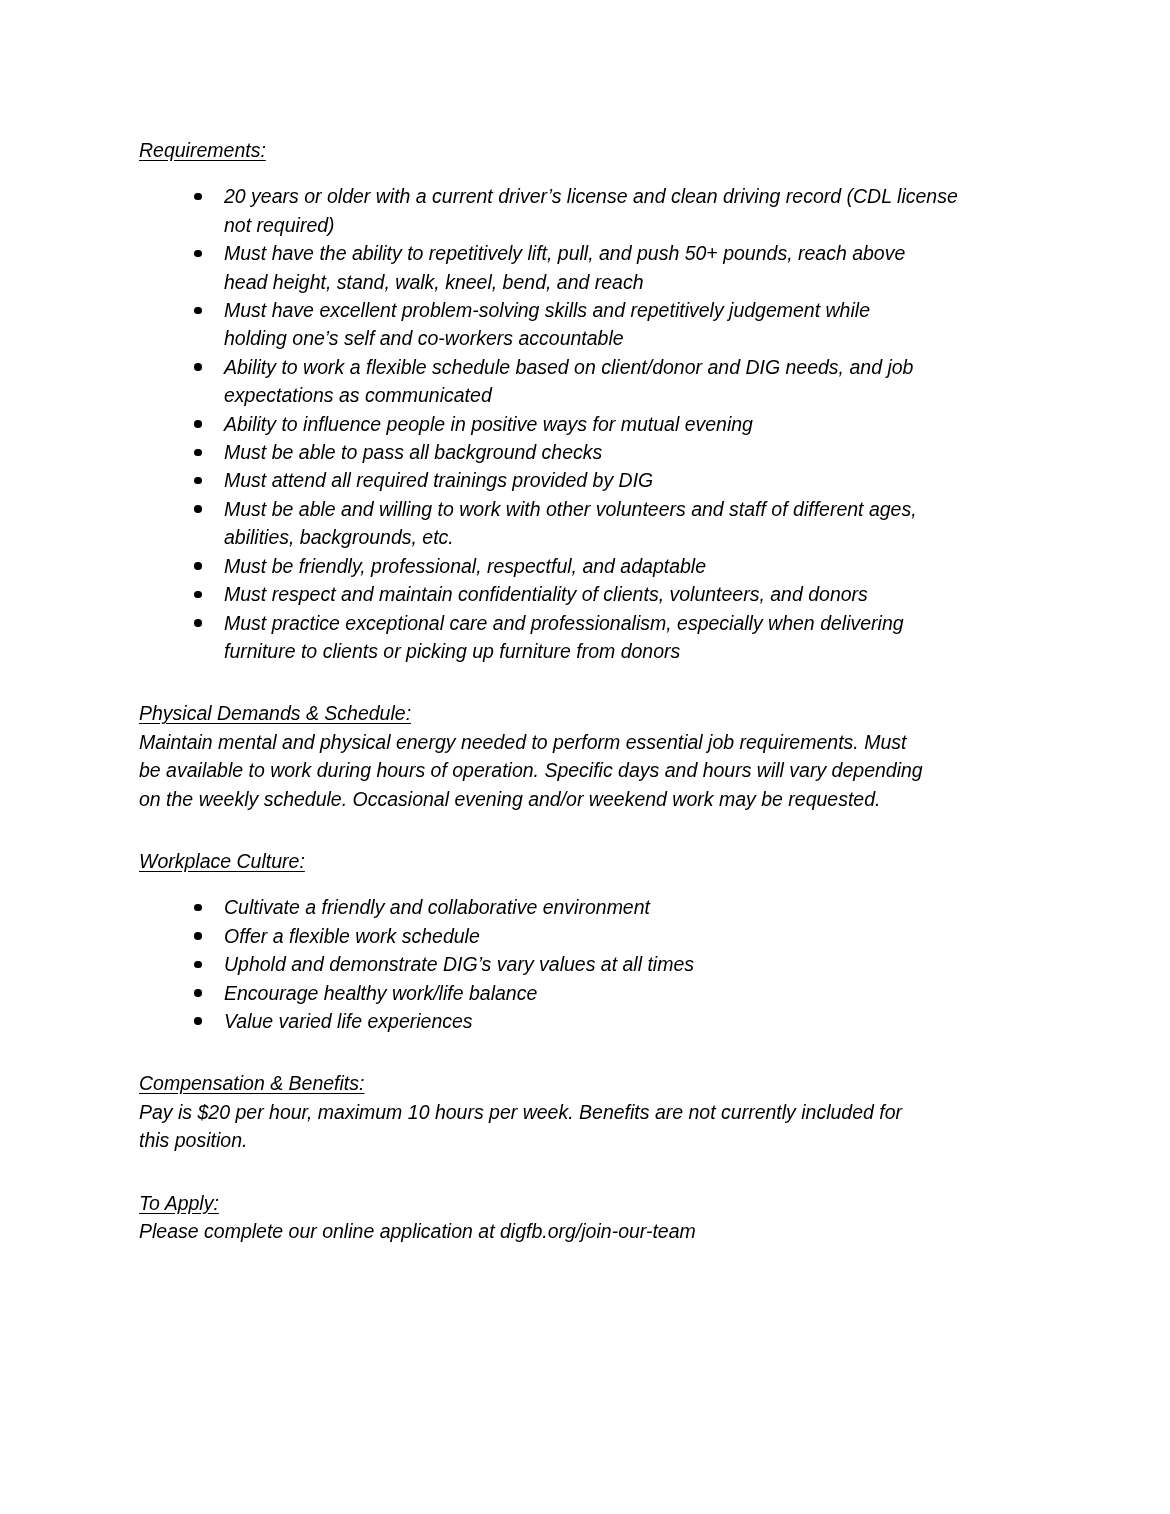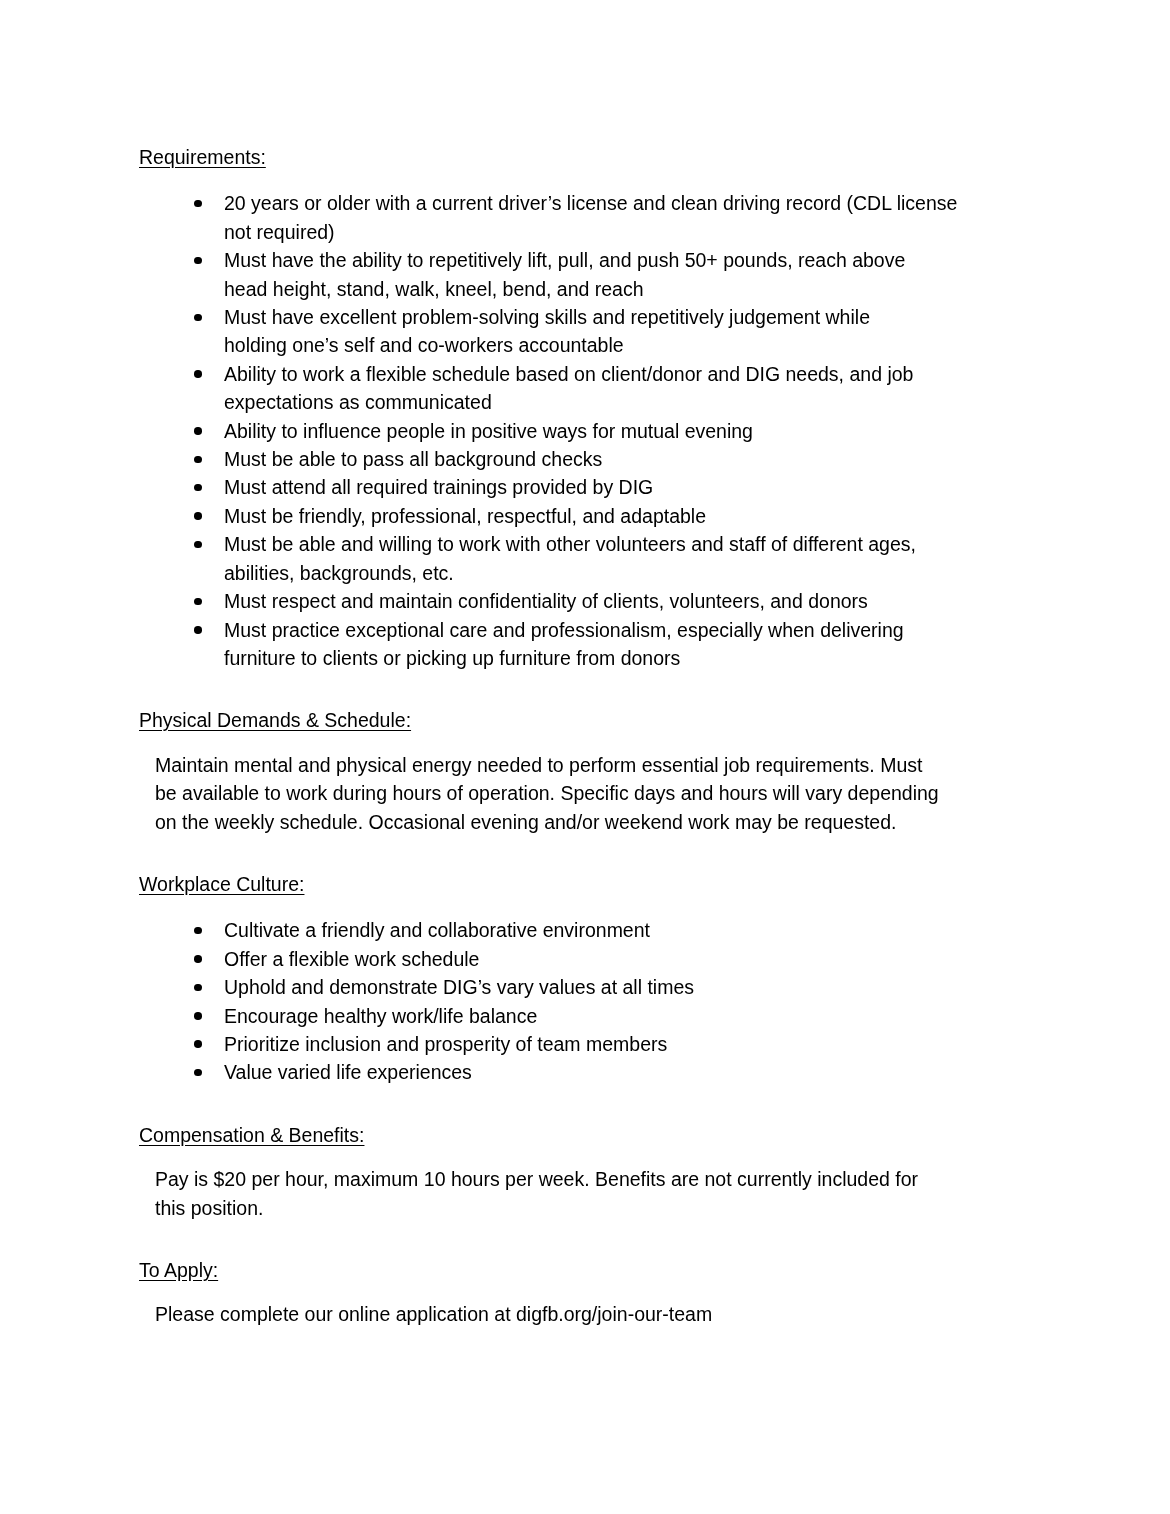--- a/index.html
+++ b/index.html
@@ -18,37 +18,38 @@
     position: absolute;
     top: 0;
     left: 0;
     width: 1170px;
     height: 1514px;
     background: #ffffff;
     overflow: hidden;
   }
   .content {
     position: absolute;
-    top: 143px;
+    top: 136px;
     left: 139px;
     width: 930px;
     font-size: 19.5px;
     line-height: 28.4px;
+    font-style: italic;
   }
   .sec + .sec {
     margin-top: 34px;
   }
   .heading {
     display: inline-block;
     text-decoration: underline;
     text-underline-offset: 3px;
   }
   .heading-row { }
   .para {
-    margin: 16px;
+    margin: 0;
     white-space: pre-line;
   }
   ul.bullets {
     list-style: none;
     margin: 18px;
     padding: 0;
   }
   ul.bullets li {
     position: relative;
     padding-left: 67px;
@@ -78,44 +79,43 @@
 not required)</li>
           <li>Must have the ability to repetitively lift, pull, and push 50+ pounds, reach above
 head height, stand, walk, kneel, bend, and reach</li>
           <li>Must have excellent problem-solving skills and repetitively judgement while
 holding one’s self and co-workers accountable</li>
           <li>Ability to work a flexible schedule based on client/donor and DIG needs, and job
 expectations as communicated</li>
           <li>Ability to influence people in positive ways for mutual evening</li>
           <li>Must be able to pass all background checks</li>
           <li>Must attend all required trainings provided by DIG</li>
-          <li>Must be friendly, professional, respectful, and adaptable</li>
           <li>Must be able and willing to work with other volunteers and staff of different ages,
 abilities, backgrounds, etc.</li>
+          <li>Must be friendly, professional, respectful, and adaptable</li>
           <li>Must respect and maintain confidentiality of clients, volunteers, and donors</li>
           <li>Must practice exceptional care and professionalism, especially when delivering
 furniture to clients or picking up furniture from donors</li>
         </ul>
     </section>
 
     <section class="sec">
       <div class="heading-row"><span class="heading">Physical Demands &amp; Schedule:</span></div>
       <p class="para">Maintain mental and physical energy needed to perform essential job requirements. Must
 be available to work during hours of operation. Specific days and hours will vary depending
 on the weekly schedule. Occasional evening and/or weekend work may be requested.</p>
     </section>
 
     <section class="sec">
       <div class="heading-row"><span class="heading">Workplace Culture:</span></div>
       <ul class="bullets">
           <li>Cultivate a friendly and collaborative environment</li>
           <li>Offer a flexible work schedule</li>
           <li>Uphold and demonstrate DIG’s vary values at all times</li>
           <li>Encourage healthy work/life balance</li>
-          <li>Prioritize inclusion and prosperity of team members</li>
           <li>Value varied life experiences</li>
         </ul>
     </section>
 
     <section class="sec">
       <div class="heading-row"><span class="heading">Compensation &amp; Benefits:</span></div>
       <p class="para">Pay is $20 per hour, maximum 10 hours per week. Benefits are not currently included for
 this position.</p>
     </section>
 

